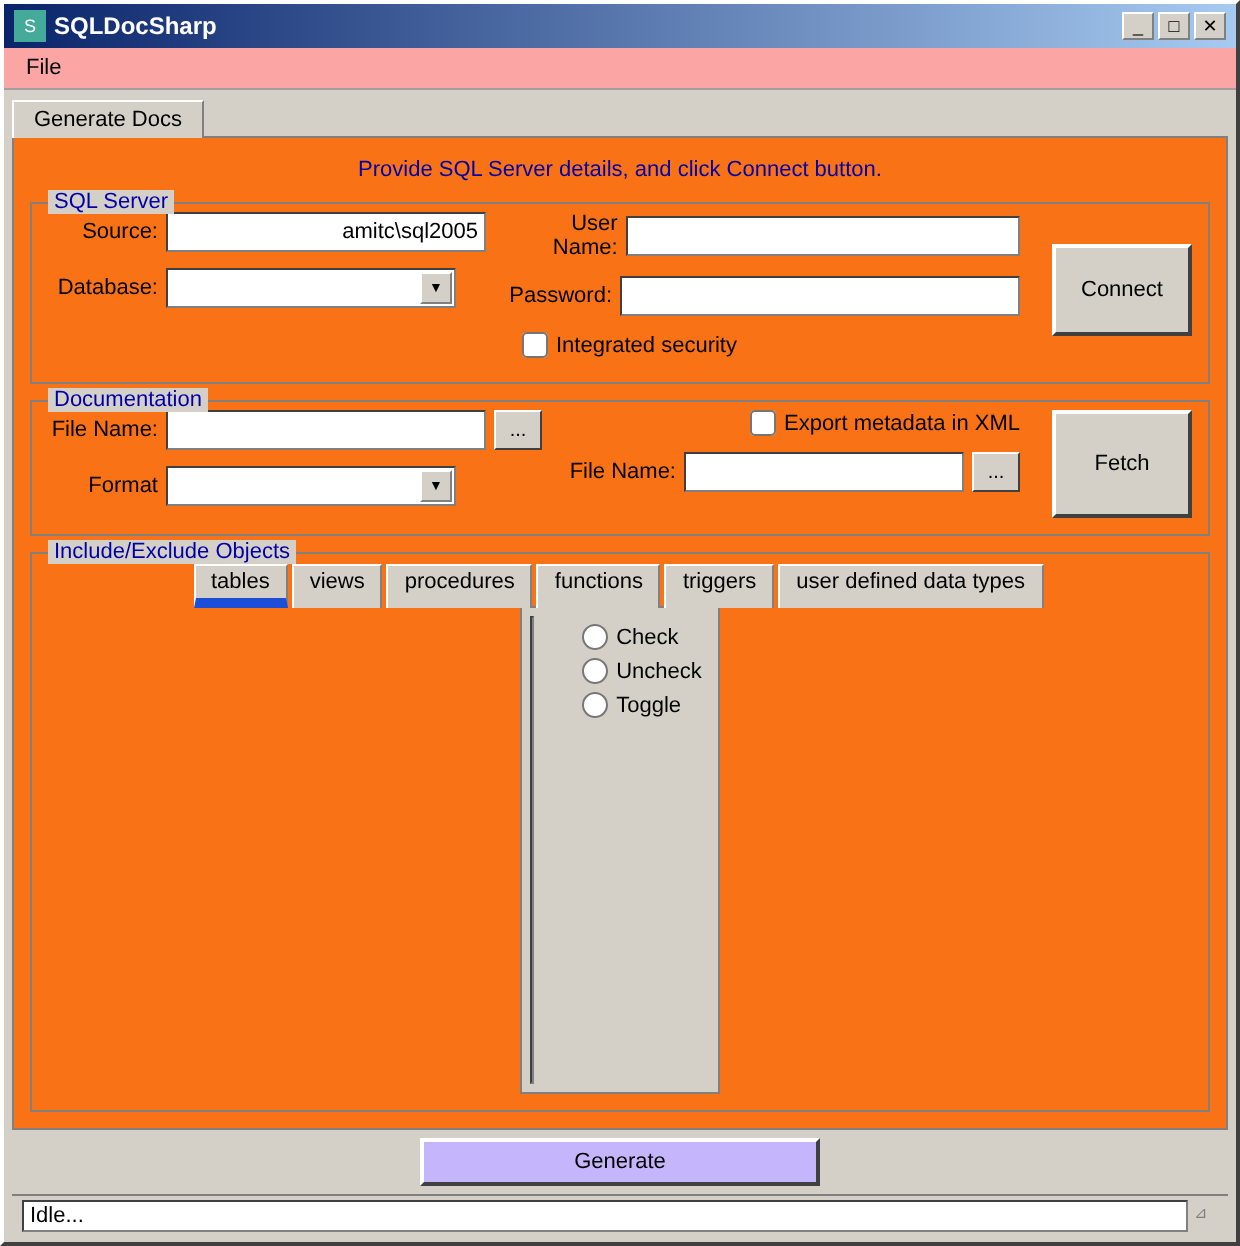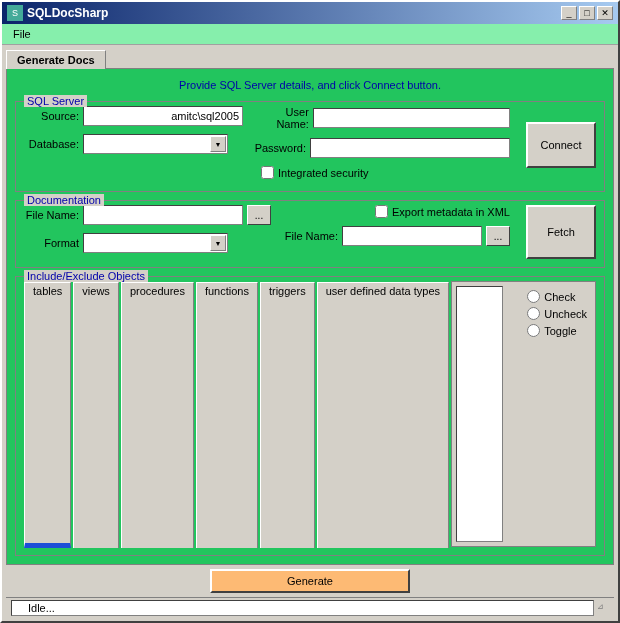--- a/index.html
+++ b/index.html
@@ -62,21 +62,21 @@
       border-top-color: #ffffff;
       border-left-color: #ffffff;
       display: flex;
       align-items: center;
       justify-content: center;
       font-size: 9px;
       cursor: pointer;
       color: #000;
     }
     .menu-bar {
-      background: #86efac;
+      background: #fca5a5;
       padding: 2px 5px;
       border-bottom: 1px solid #a0a0a0;
       flex-shrink: 0;
     }
     .menu-item {
       display: inline-block;
       padding: 2px 6px;
       font-size: 11px;
       cursor: pointer;
     }
@@ -100,24 +100,23 @@
       cursor: pointer;
       border-top-color: #ffffff;
       border-left-color: #ffffff;
       margin-right: 2px;
       position: relative;
       top: 1px;
     }
     .tab.active {
       background: #d4d0c8;
       z-index: 1;
-      font-weight: bold;
     }
     .panel {
-      background: #22c55e;
+      background: #f97316;
       border: 1px solid #808080;
       border-top-color: #808080;
       flex: 1;
       padding: 8px;
       display: flex;
       flex-direction: column;
       gap: 8px;
     }
     .hint-text {
       text-align: center;
@@ -312,21 +311,21 @@
     }
     .generate-bar {
       padding: 4px 8px;
       display: flex;
       align-items: center;
       justify-content: center;
     }
     .generate-btn {
       height: 24px;
       width: 200px;
-      background: #fdba74;
+      background: #c4b5fd;
       border: 2px solid #ffffff;
       border-right-color: #404040;
       border-bottom-color: #404040;
       font-size: 11px;
       font-family: Tahoma, Arial, sans-serif;
       cursor: pointer;
     }
     .status-bar {
       background: #d4d0c8;
       border-top: 1px solid #808080;
@@ -336,21 +335,21 @@
       height: 20px;
       flex-shrink: 0;
     }
     .status-text {
       font-size: 11px;
       flex: 1;
       background: white;
       border: 1px solid #808080;
       border-top-color: #404040;
       border-left-color: #404040;
-      padding: 0 16px;
+      padding: 0 3px;
       height: 16px;
       display: flex;
       align-items: center;
     }
     .size-grip {
       width: 12px;
       height: 12px;
       margin-left: 3px;
       font-size: 8px;
       color: #808080;
@@ -471,21 +470,21 @@
               <input class="form-input" style="width: 140px;" type="text">
               <button class="browse-btn">...</button>
             </div>
           </div>
           <div style="display:flex;align-items:center;padding-left:8px;">
             <button class="fetch-btn">Fetch</button>
           </div>
         </div>
       </div>
 
-      <div class="group-box objects-group" style="flex:1;display:flex;flex-direction:row;">
+      <div class="group-box objects-group" style="flex:1;display:flex;flex-direction:column;align-items:center;">
         <span class="group-label">Include/Exclude Objects</span>
         <div class="objects-tab-bar">
           <div class="obj-tab active">tables</div>
           <div class="obj-tab">views</div>
           <div class="obj-tab">procedures</div>
           <div class="obj-tab">functions</div>
           <div class="obj-tab">triggers</div>
           <div class="obj-tab">user defined data types</div>
         </div>
         <div class="objects-content" style="flex:1;">

